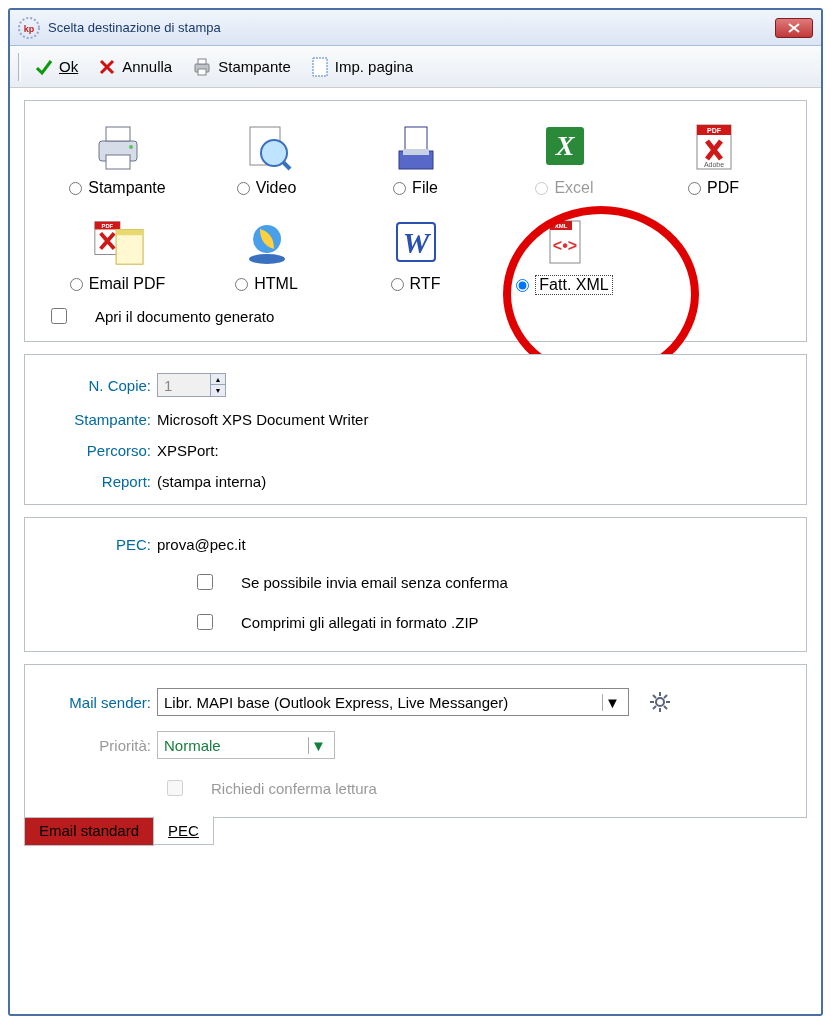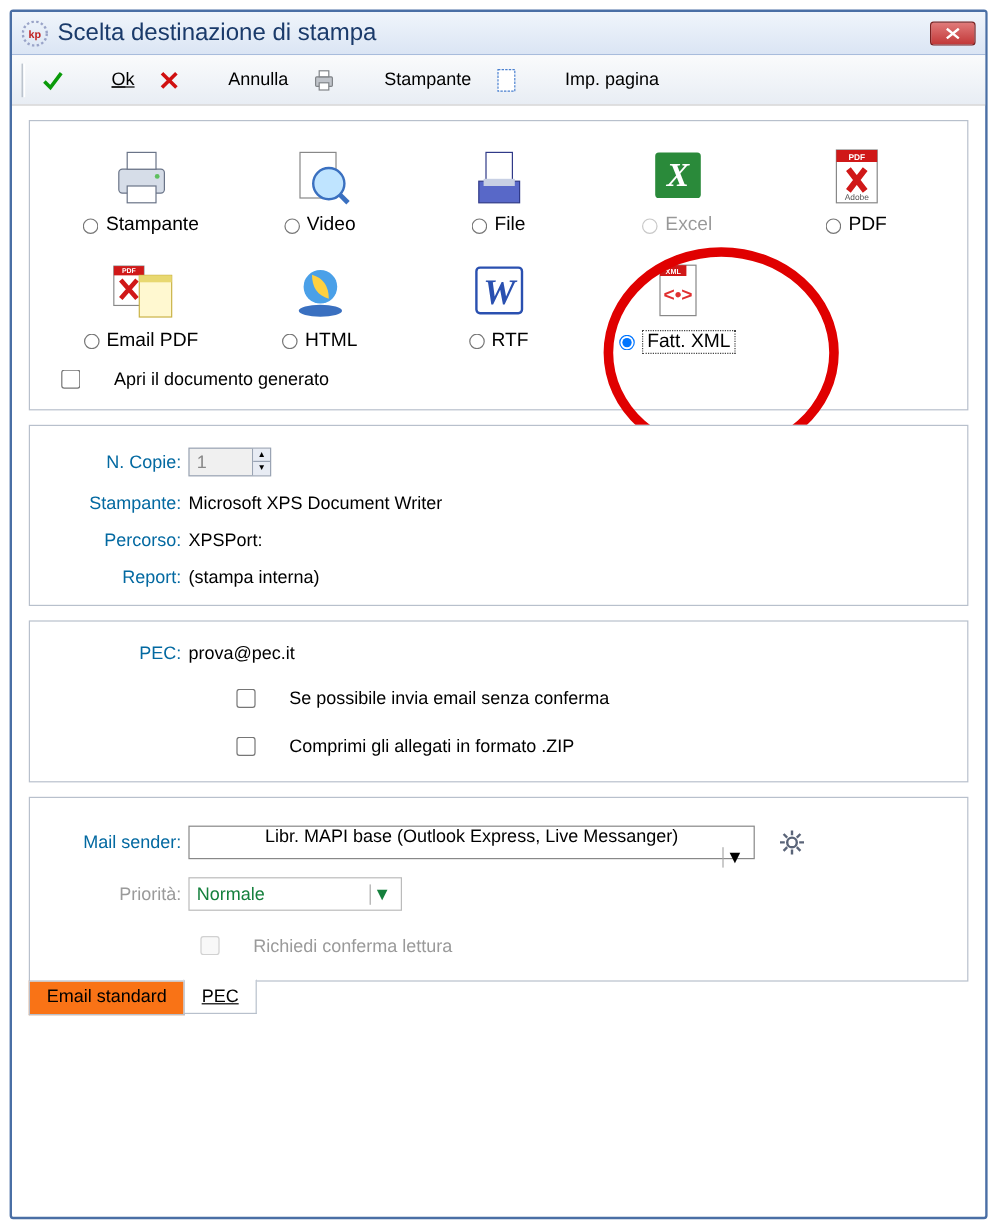--- a/index.html
+++ b/index.html
@@ -1,25 +1,25 @@
 <!DOCTYPE html>
 <html><head>
 <meta charset="utf-8">
 <style>
 * { box-sizing: border-box; }
 body { margin:0; padding:8px; font-family: Tahoma, Arial, sans-serif; font-size:15px; background:#fff; }
 .outer-frame { border:2px solid #4a6fa5; border-radius:3px; width:815px; height:1008px; background:#fff; position:relative; }
 .titlebar { height:36px; background:linear-gradient(to bottom,#f0f5fb,#dbe5f4); display:flex; align-items:center; padding:0 8px; border-bottom:1px solid #a8bcdc; }
 .titlebar .app-icon { width:22px; height:22px; margin-right:8px; }
-.titlebar .title { color:#1a3a6a; font-size:20px; flex:1; }
+.titlebar .title { color:#1a3a6a; font-size:13px; flex:1; }
 .close-btn { width:38px; height:20px; background:linear-gradient(to bottom,#e07a7a,#c23838); border:1px solid #7a2020; border-radius:3px; color:#fff; display:flex; align-items:center; justify-content:center; font-weight:bold; font-size:14px; cursor:pointer; }
 .toolbar { height:42px; border-bottom:1px solid #ccc; background:linear-gradient(to bottom,#fafbfc,#e8edf4); display:flex; align-items:center; padding:0 4px; }
 .toolbar .sep { width:3px; height:28px; border-left:1px solid #b0b8c4; border-right:1px solid #fff; margin:0 4px; }
 .tb-btn { display:flex; align-items:center; padding:4px 10px; cursor:pointer; gap:6px; }
-.tb-btn .txt { text-decoration: none; margin-left: 34px; }
+.tb-btn .txt { text-decoration: none; }
 .tb-btn.ul .txt::first-letter { text-decoration: underline; }
 .content { padding:12px 14px; }
 .group { border:1px solid #b8c0cc; margin-bottom:12px; padding:14px 16px; position:relative; background:#fff; }
 .dest-grid { display:grid; grid-template-columns: repeat(5, 1fr); gap:18px 8px; margin-bottom:10px; }
 .dest-cell { display:flex; flex-direction:column; align-items:center; }
 .dest-icon { width:54px; height:54px; display:flex; align-items:center; justify-content:center; margin-bottom:6px; }
 .radio-row { display:flex; align-items:center; gap:6px; cursor:pointer; }
 .radio-row input[type=radio] { margin:0; }
 .radio-row .rlabel { font-size:16px; }
 .selbox { border:1px dotted #444; padding:0 3px; }
@@ -31,21 +31,21 @@
 .spin { display:inline-flex; border:1px solid #9aa4b4; background:#f0f0f0; height:24px; }
 .spin input { width:52px; border:none; background:transparent; padding:0 6px; font-size:15px; color:#888; }
 .spin .arrows { display:flex; flex-direction:column; border-left:1px solid #9aa4b4; }
 .spin .arrows div { width:14px; height:11px; display:flex; align-items:center; justify-content:center; font-size:7px; background:#e8ecf4; border-bottom:1px solid #9aa4b4; cursor:pointer; }
 .spin .arrows div:last-child { border-bottom:none; }
 .sel-box { border:1px solid #888; height:28px; display:flex; align-items:center; padding:0 6px; background:#fff; font-size:15px; }
 .sel-box .arrow { margin-left:auto; width:20px; text-align:center; border-left:1px solid #aaa; cursor:pointer; }
 .sel-box.disabled { color:#15803d; border-color:#bbb; }
 .gear-btn { width:34px; height:30px; display:flex; align-items:center; justify-content:center; border:1px solid transparent; cursor:pointer; }
 .tabs { display:flex; margin-top:-1px; }
-.tab { border:1px solid #b8c0cc; border-top:none; padding:5px 14px; font-size:15px; background:#f97316; cursor:pointer; margin-right:-1px; }
+.tab { border:1px solid #b8c0cc; border-top:none; padding:5px 14px; font-size:15px; background:#b91c1c; cursor:pointer; margin-right:-1px; }
 .tab.active { background:#fff; font-weight:normal; border-top:1px solid #fff; position:relative; top:-1px;text-decoration:underline; }
 .red-circle { position:absolute; border:8px solid #e00000; border-radius:50%; width:196px; height:176px; pointer-events:none; }
 .disabled-chk { color:#9a9a9a; }
 svg { display:block; }
 </style>
 </head>
 <body>
 
 <div class="outer-frame">
 
@@ -271,21 +271,21 @@
         <label class="chk-row">
             <input type="checkbox" style="">
             <span>Comprimi gli allegati in formato .ZIP</span>
           </label>
       </div>
     </div>
 
     <div class="group" style="padding:22px 20px 18px; margin-bottom:0;">
       <div class="info-row">
         <span class="info-label">Mail sender:</span>
-        <div class="sel-box" style="width:472px;flex-direction:column;">
+        <div class="sel-box" style="width:472px;">
           <span>Libr. MAPI base (Outlook Express, Live Messanger)</span>
           <span class="arrow">▼</span>
         </div>
         <div style="width:14px"></div>
         <div class="gear-btn">
           <svg width="22" height="22" viewBox="0 0 22 22">
             <circle cx="11" cy="11" r="4" fill="none" stroke="#5a6478" stroke-width="2"></circle>
             <g stroke="#5a6478" stroke-width="2">
                 <line x1="11" y1="1" x2="11" y2="5"></line>
                 <line x1="11" y1="17" x2="11" y2="21"></line>

